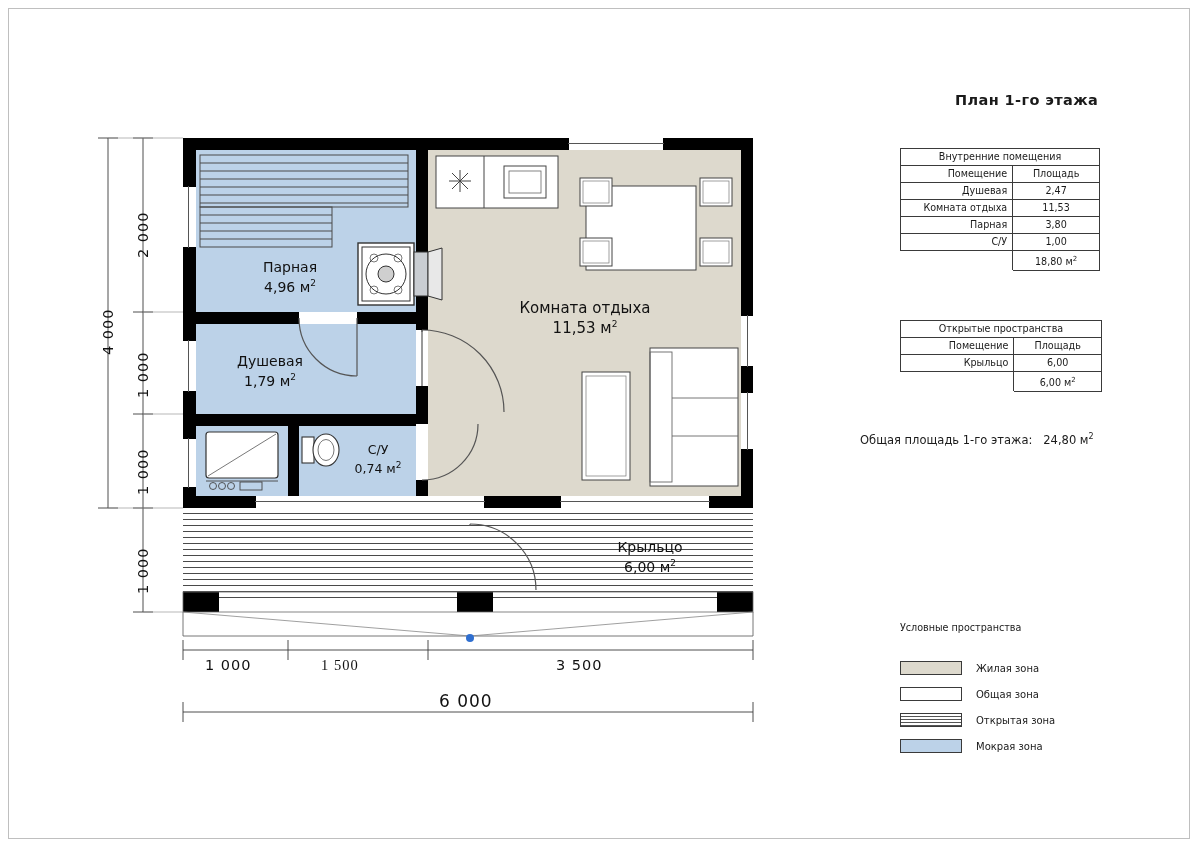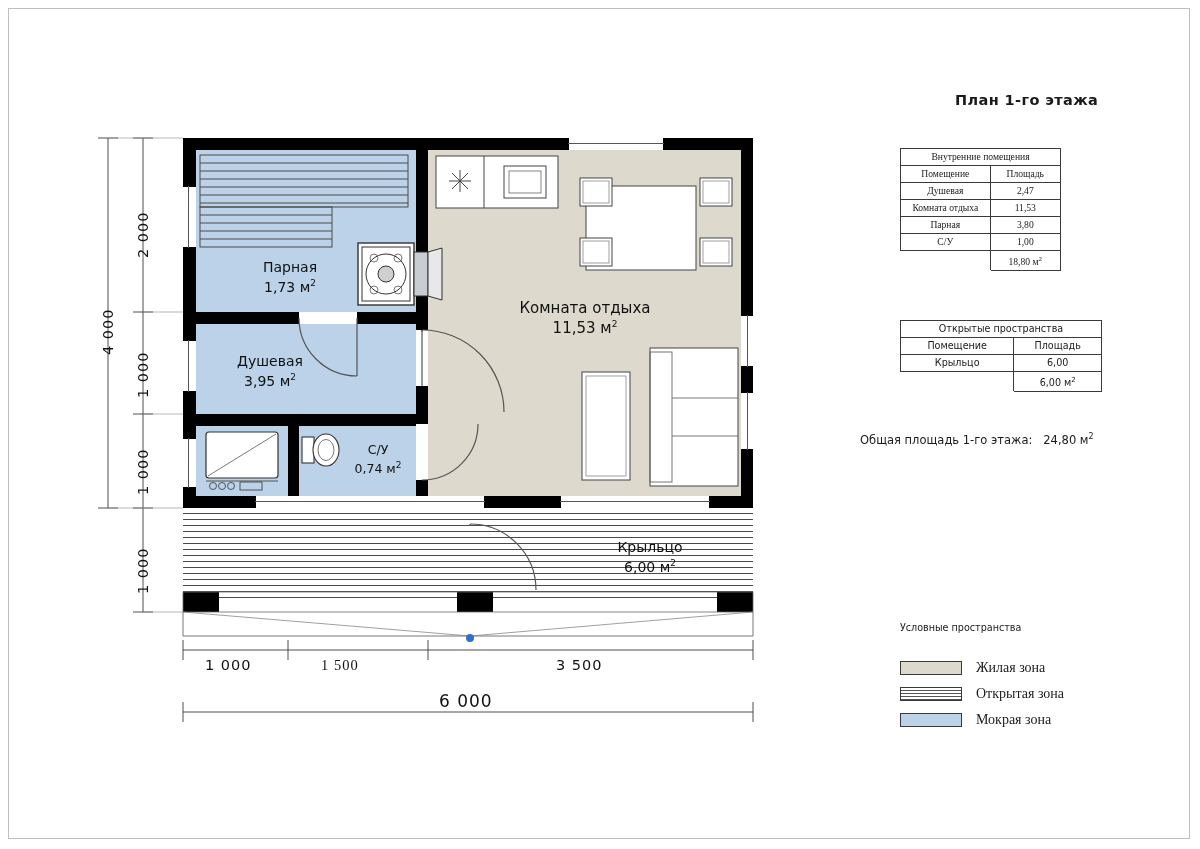--- a/index.html
+++ b/index.html
@@ -52,26 +52,26 @@
     font-weight: normal;
     height: 12px;
     line-height: 12px;
   }
   .tbl .hdr {
     text-align: center;
   }
   .tbl .colhdr {
     text-align: center;
   }
-  .tbl .name { text-align: center; width: 110px; }
+  .tbl .name { text-align: right; width: 110px; }
   .tbl .area { text-align: center; width: 82px; }
   .tbl .total { text-align: center; }
   .tbl .noborder-left { border-left: 1px solid #fff; border-bottom: 1px solid #fff; }
 
-  #table-interior { left: 900px; top: 148px; width: 161px; font-family: Liberation Serif, serif; }
+  #table-interior { left: 900px; top: 148px; width: 200px; }
   #table-open { left: 900px; top: 320px; width: 202px; }
 
   .total-line {
     position: absolute;
     left: 860px;
     top: 432px;
     font-size: 11.5px;
     white-space: nowrap;
   }
   .total-line .sup { font-size: 8px; vertical-align: super; }
@@ -105,21 +105,21 @@
   .sw-common { background: #ffffff; }
   .sw-open {
     background:
       repeating-linear-gradient(
         to bottom,
         #ffffff 0px, #ffffff 2px,
         #555555 2px, #555555 3px
       );
   }
   .sw-wet { background: #bcd2e8; }
-  .legend-label { font-size: 14px; color: #1a1a1a; font-family: Liberation Serif, serif; }
+  .legend-label { font-size: 10px; color: #1a1a1a; }
 
   
   .plan {
     position: absolute;
     left: 0; top: 0;
     width: 860px;
     height: 849px;
   }
 
   
@@ -374,26 +374,26 @@
         <line x1="428" y1="640" x2="428" y2="660"></line>
         <line x1="753" y1="640" x2="753" y2="660"></line>
         <line x1="183" y1="712" x2="753" y2="712"></line>
         <line x1="183" y1="702" x2="183" y2="722"></line>
         <line x1="753" y1="702" x2="753" y2="722"></line>
       </g>
     </svg>
 
     <div class="room-label" style="left:215px; top:258px; width:150px;">
       <span class="nm">Парная</span>
-      <span class="ar"><span>1,73 м</span><span class="sup">2</span></span>
+      <span class="ar"><span>4,96 м</span><span class="sup">2</span></span>
     </div>
 
     <div class="room-label" style="left:190px; top:352px; width:160px;">
       <span class="nm">Душевая</span>
-      <span class="ar"><span>3,95 м</span><span class="sup">2</span></span>
+      <span class="ar"><span>1,79 м</span><span class="sup">2</span></span>
     </div>
 
     <div class="room-label small" style="left:332px; top:442px; width:92px;">
       <span class="nm">С/У</span>
       <span class="ar"><span>0,74 м</span><span class="sup">2</span></span>
     </div>
 
     <div class="room-label big" style="left:470px; top:298px; width:230px;">
       <span class="nm">Комната отдыха</span>
       <span class="ar"><span>11,53 м</span><span class="sup">2</span></span>
@@ -475,20 +475,24 @@
     &nbsp;&nbsp;<span>24,80 м</span><span class="sup">2</span>
   </div>
 
   <div class="legend-title">Условные пространства</div>
   <div class="legend">
     <div class="legend-row">
       <div class="swatch sw-living"></div>
       <div class="legend-label">Жилая зона</div>
     </div>
     <div class="legend-row">
+      <div class="swatch sw-common"></div>
+      <div class="legend-label">Общая зона</div>
+    </div>
+    <div class="legend-row">
       <div class="swatch sw-open"></div>
       <div class="legend-label">Открытая зона</div>
     </div>
     <div class="legend-row">
       <div class="swatch sw-wet"></div>
       <div class="legend-label">Мокрая зона</div>
     </div>
   </div>
 </div>
 

